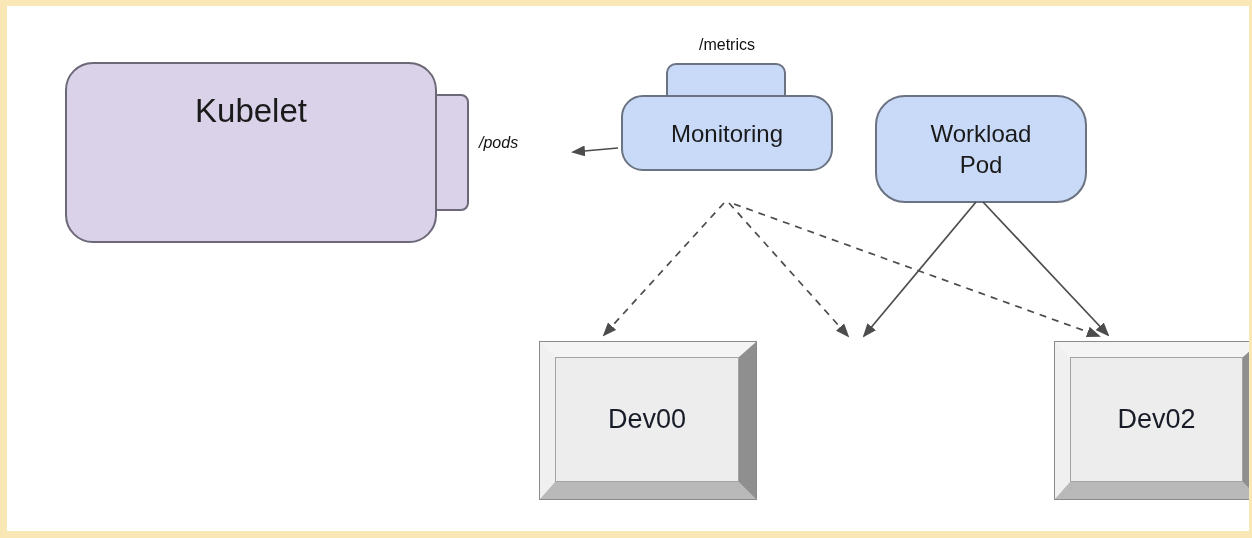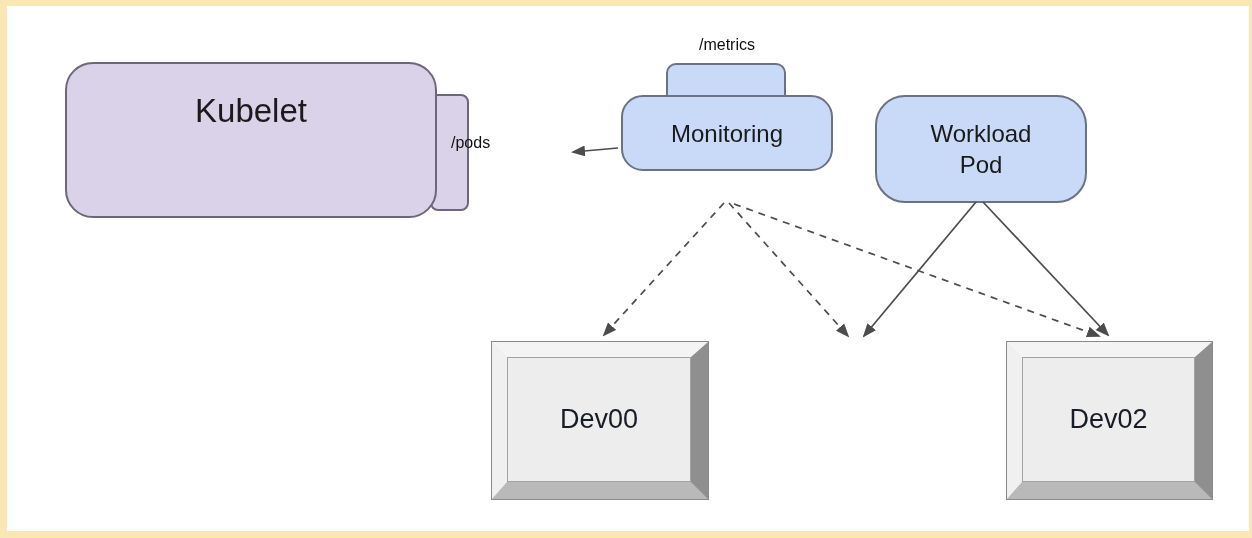--- a/index.html
+++ b/index.html
@@ -14,40 +14,41 @@
     overflow:hidden;
     font-family:"Liberation Sans", sans-serif;
   }
   .node{
     position:absolute;box-sizing:border-box;
     display:flex;align-items:center;justify-content:center;
     text-align:center;color:#1a1a1a;
   }
   .purple{background:#d9d2e9;border:2px solid #6d6878;}
   .blue{background:#c9daf8;border:2px solid #6b7282;}
-  .kubelet-box{left:58px;top:56px;width:372px;height:156px;border-radius:28px;
+  .kubelet-box{left:58px;top:56px;width:372px;height:181px;border-radius:28px;
     align-items:flex-start;font-size:33px;padding-top:28px;}
   .kubelet-tab{left:423px;top:88px;width:39px;height:117px;border-radius:8px;}
   .metrics-tab{left:659px;top:57px;width:120px;height:42px;border-radius:10px;}
   .monitoring-box{left:614px;top:89px;width:212px;height:76px;border-radius:22px;
     font-size:24px;line-height:31px;}
   .workload-box{left:868px;top:89px;width:212px;height:108px;border-radius:30px;
     font-size:24px;line-height:31px;}
   .endpoint-label{
     position:absolute;font-size:16px;color:#111;white-space:nowrap;
   }
   .metrics-label{left:650px;top:30px;width:140px;text-align:center;}
-  .pods-label{left:444px;top:128px;}
+  .pods-label{left:472px;top:128px;font-style:italic;}
   .keycap{
     position:absolute;top:336px;height:157px;box-sizing:border-box;
     border-style:solid;
     border-width:15px 17px 17px 15px;
     border-color:#f4f4f4 #8f8f8f #b9b9b9 #f0f0f0;
     background:#ededed;
     box-shadow:0 0 0 1px #8a8a8a;
+    margin-left:48px;
   }
   .keycap.d0{left:485px;width:216px;}
   .keycap.d1{left:744px;width:213px;}
   .keycap.d2{left:1000px;width:205px;}
   .keyface{
     width:100%;height:100%;box-sizing:border-box;
     border:1px solid #a3a3a3;background:#ededed;
     display:flex;align-items:center;justify-content:center;
     font-size:27px;color:#181c28;
   }

